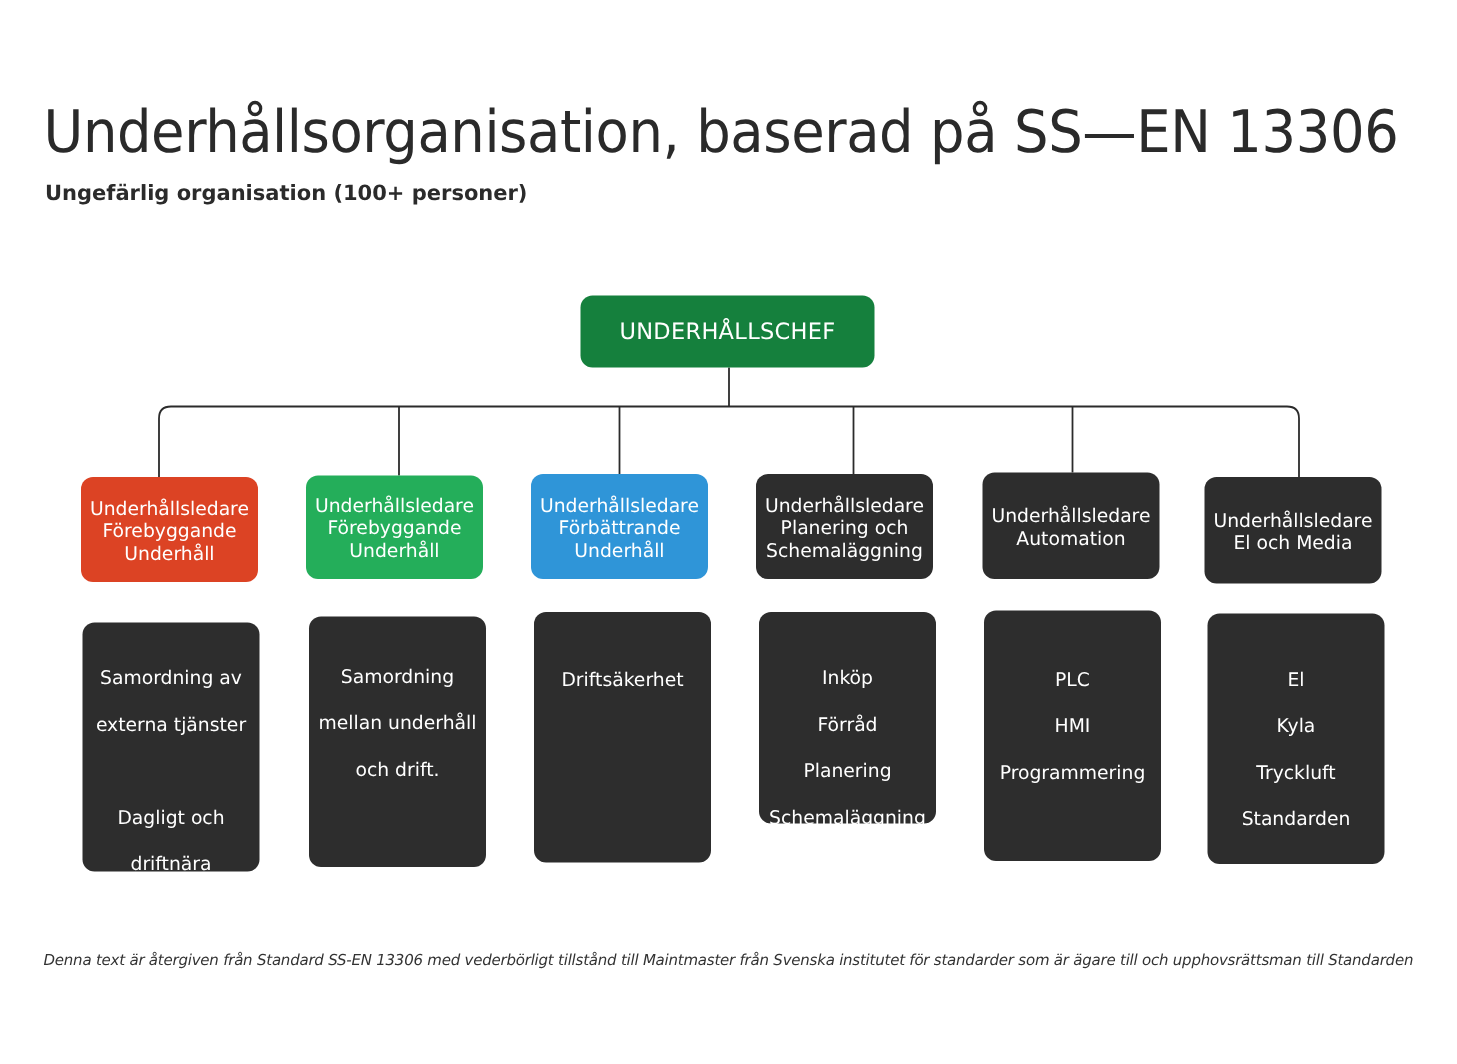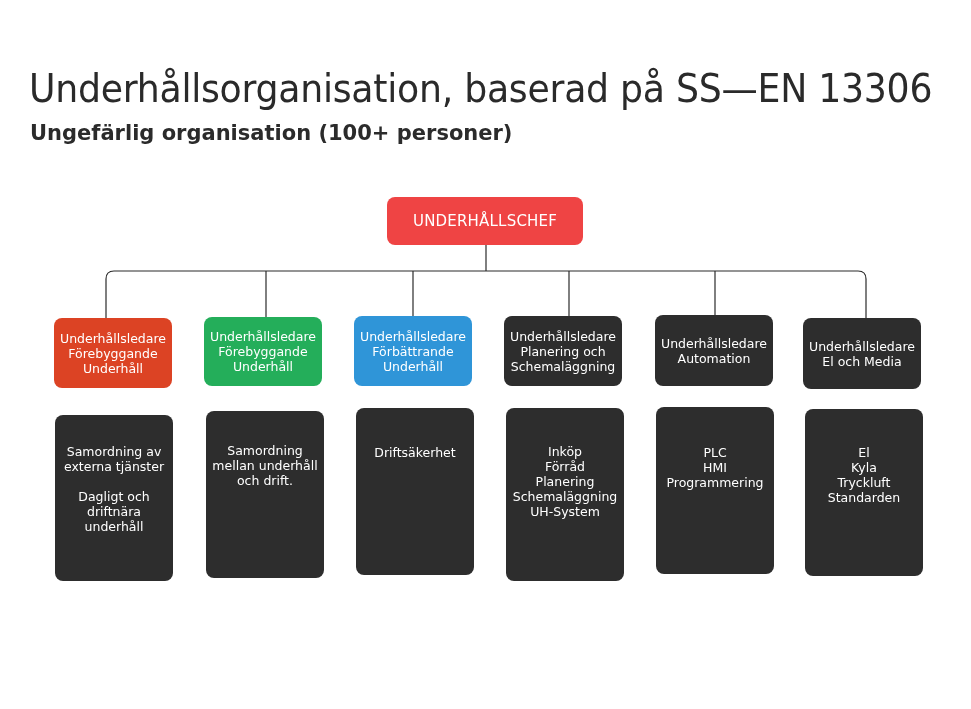--- a/index.html
+++ b/index.html
@@ -6,38 +6,38 @@
     body {
       width: 971px; height: 709px; background: #ffffff; position: relative; overflow: hidden;
       font-family: "Liberation Sans", "DejaVu Sans", sans-serif; color: #2b2b2b;
     }
     .title {
       position: absolute; left: 29px; top: 66px; font-size: 39px; font-weight: 400;
       letter-spacing: -0.3px; color: #2a2a2a; white-space: nowrap;
       font-family: "DejaVu Sans", sans-serif; transform: scaleX(0.93); transform-origin: left top;
     }
     .subtitle {
-      position: absolute; left: 30px; top: 121px; font-size: 21px; font-weight: 700; color: #2b2b2b;
+      position: absolute; left: 30px; top: 121px; font-size: 14px; font-weight: 700; color: #2b2b2b;
       font-family: "DejaVu Sans", sans-serif; white-space: nowrap;
     }
     .box {
       position: absolute; border-radius: 8px; color: #ffffff; display: flex; align-items: center;
       justify-content: center; text-align: center; font-size: 12.5px; line-height: 15px;
       font-family: "DejaVu Sans", sans-serif; box-sizing: border-box; padding: 0 4px;
     }
     .box .lines { display: flex; flex-direction: column; align-items: center; }
     .top-box {
-      left: 387px; top: 197px; width: 196px; height: 48px; background: #ef4444;
+      left: 387px; top: 197px; width: 196px; height: 48px; background: #15803d;
       font-size: 15px; letter-spacing: 0.2px;
     }
     .mgr { width: 118px; height: 70px; }
     .detail {
       width: 118px; align-items: flex-start; padding-top: 30px;
     }
-    .detail .lines { gap: 0; }
+    .detail .lines { gap: 16px; }
     .detail .gap { height: 15px; }
     .dark { background: #2d2d2d; }
     .connector { position: absolute; left: 0; top: 0; }
     .footer {
       position: absolute; left: 29px; top: 634px; font-size: 10px; font-style: italic; color: #333;
       line-height: 14.5px; font-family: "DejaVu Sans", sans-serif; width: 930px;
       letter-spacing: -0.15px;
     }
   </style>
 </head>
@@ -117,21 +117,21 @@
     <span>mellan underhåll</span>
     <span>och drift.</span>
     <span class="gap"></span>
   </div>
 </div>
 <div class="box detail dark" style="left:356px; top:408px; height:167px; padding-top:37px;">
   <div class="lines">
     <span>Driftsäkerhet</span>
   </div>
 </div>
-<div class="box detail dark" style="left:506px; top:408px; height:173px; padding-top:36px;">
+<div class="box detail dark" style="left:506px; top:408px; height:141px; padding-top:36px;">
   <div class="lines">
     <span>Inköp</span>
     <span>Förråd</span>
     <span>Planering</span>
     <span>Schemaläggning</span>
     <span>UH-System</span>
   </div>
 </div>
 <div class="box detail dark" style="left:656px; top:407px; height:167px; padding-top:38px;">
   <div class="lines">
@@ -143,13 +143,14 @@
 <div class="box detail dark" style="left:805px; top:409px; height:167px; padding-top:36px;">
   <div class="lines">
     <span>El</span>
     <span>Kyla</span>
     <span>Tryckluft</span>
     <span>Standarden</span>
   </div>
 </div>
 
 <div class="footer">
+  <div>Denna text är återgiven från Standard SS-EN 13306 med vederbörligt tillstånd till Maintmaster från Svenska institutet för standarder som är ägare till och upphovsrättsman till Standarden</div>
 </div>
 
 </body></html>

